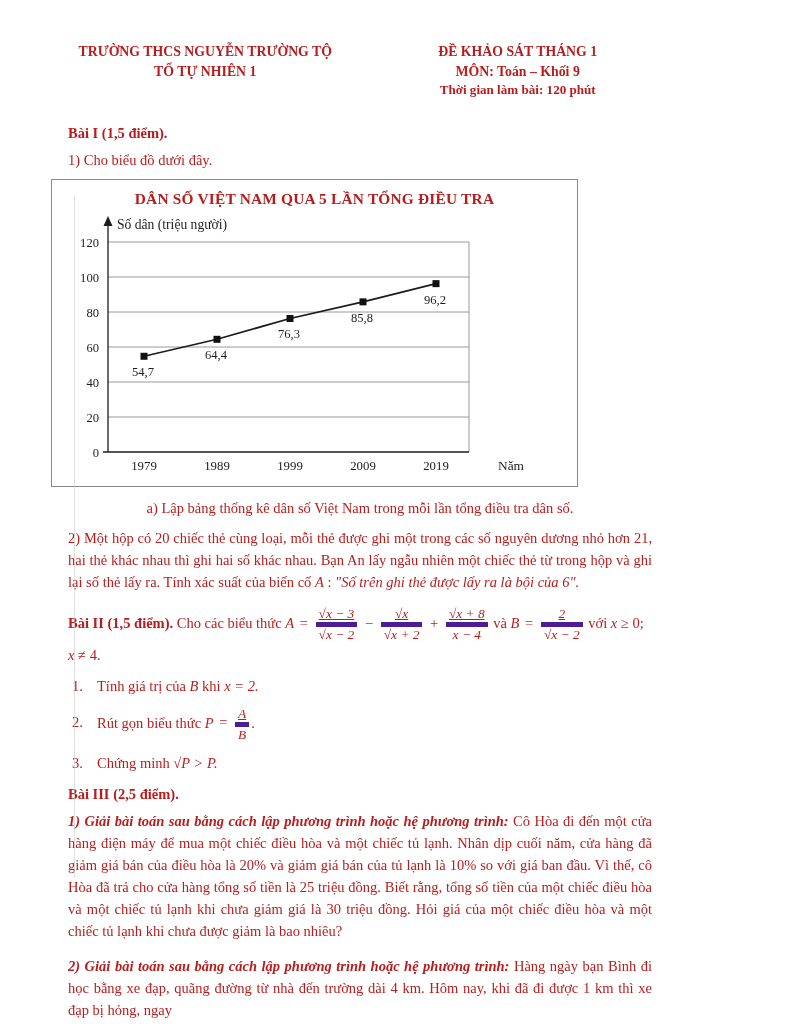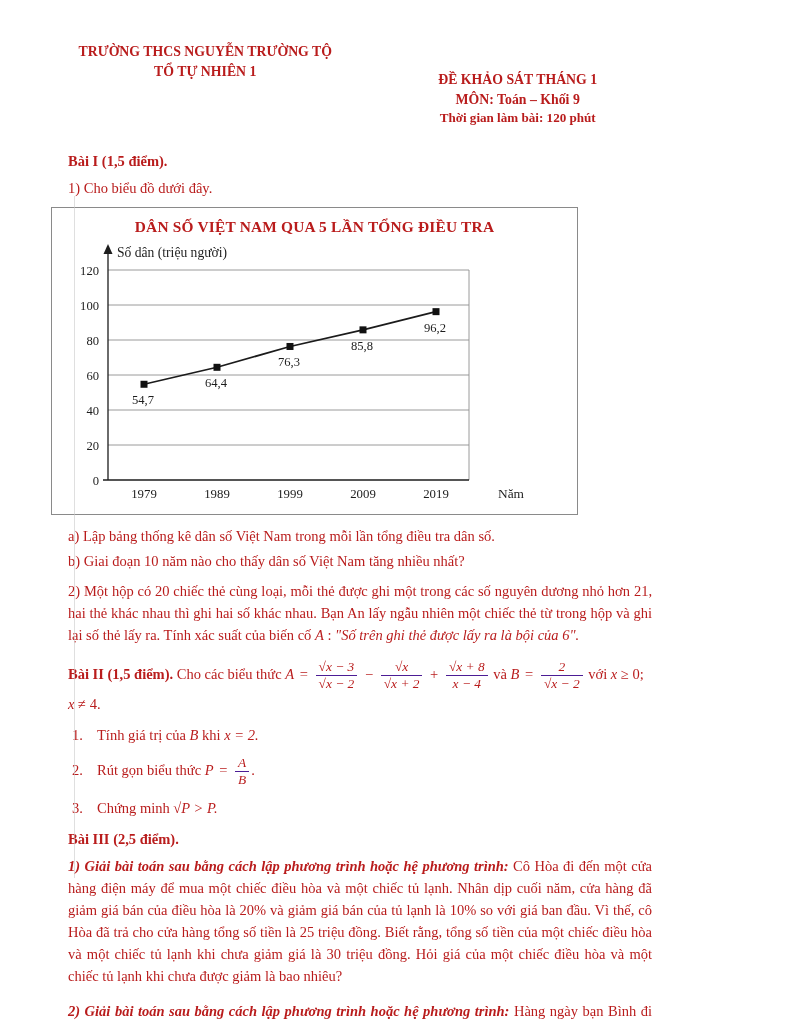--- a/index.html
+++ b/index.html
@@ -2,33 +2,33 @@
 <html><head>
 <meta charset="utf-8">
 <style>
   html,body{margin:0;padding:0;background:#ffffff;}
   .page{position:relative;width:720px;height:1024px;box-sizing:border-box;padding:42px 68px 0;
         background:#ffffff;font-family:"Liberation Serif","DejaVu Serif",serif;
         font-size:14.5px;line-height:1.52;color:#b91c1c;overflow:hidden;}
   .scan-line{position:absolute;left:74px;top:196px;width:1px;height:682px;background:#c9c9c9;opacity:.6;}
   .hdr{display:flex;justify-content:space-between;margin-bottom:22px;}
   .hdr-left{width:47%;text-align:center;}
-  .hdr-right{width:46%;text-align:center;margin-top:28px;}
+  .hdr-right{width:46%;text-align:center;}
   .hl{font-weight:700;font-size:13.8px;line-height:1.42;}
   .hl.sm{font-size:13.1px;}
   .heading{font-weight:700;margin:10px 0 5px;}
   p{margin:0 0 5px;}
   .just{text-align:justify;}
-  .q{margin:0 0 3px;}
+  .q{margin:0 0 3px;text-align:center;}
   .chart-box{margin:8px 0 10px -17px;width:527px;border:1.2px solid #8a8a8a;box-sizing:border-box;padding:7px 4px 2px;background:#fff;}
   .chart-title{text-align:center;font-weight:700;font-size:15.4px;letter-spacing:.2px;margin-bottom:2px;}
   svg text{font-family:"Liberation Serif","DejaVu Serif",serif;fill:#1d1d1d;}
   .mline{margin-top:13px;margin-bottom:2px;}
   .frac{display:inline-block;vertical-align:middle;text-align:center;font-size:13.4px;line-height:1.2;margin:0 2px;font-style:italic;}
-  .frac .num{display:block;padding:0 3px;border-bottom:1px solid #4c1d95;}
+  .frac .num{display:block;padding:0 3px;border-bottom:5px solid #4c1d95;text-decoration:underline;}
   .frac .den{display:block;padding:0 3px;}
   .op{margin:0 2px;}
   .mv{font-style:italic;}
   .li{padding-left:4px;margin:9px 0;}
   .linum{display:inline-block;width:25px;}
   .lead{font-weight:700;font-style:italic;}
 </style>
 </head>
 <body>
 
@@ -87,21 +87,20 @@
           <text x="88" y="258" text-anchor="middle" font-size="12.8">1979</text>
           <text x="161" y="258" text-anchor="middle" font-size="12.8">1989</text>
           <text x="234" y="258" text-anchor="middle" font-size="12.8">1999</text>
           <text x="307" y="258" text-anchor="middle" font-size="12.8">2009</text>
           <text x="380" y="258" text-anchor="middle" font-size="12.8">2019</text>
           <text x="455" y="258" text-anchor="middle" font-size="13.4">Năm</text>
         </svg>
     </figure>
 
     <p class="q">a)  Lập bảng thống kê dân số Việt Nam trong mỗi lần tổng điều tra dân số.</p>
-    <p class="q">b)  Giai đoạn 10 năm nào cho thấy dân số Việt Nam tăng nhiều nhất?</p>
 
     <p class="just" style="margin-top:8px;">
       <span>2) Một hộp có 20 chiếc thẻ cùng loại, mỗi thẻ được ghi một trong các số nguyên dương nhỏ hơn 21, hai thẻ khác nhau thì ghi hai số khác nhau. Bạn An lấy ngẫu nhiên một chiếc thẻ từ trong hộp và ghi lại số thẻ lấy ra. Tính xác suất của biến cố </span><span class="mv">A</span><span> : </span><i>"Số trên ghi thẻ được lấy ra là bội của 6".</i>
     </p>
 
     <p class="mline">
       <b>Bài II (1,5 điểm).</b><span> Cho các biểu thức </span><span class="mv">A</span>
       <span class="op">=</span>
       <span class="frac"><span class="num">√x − 3</span><span class="den">√x − 2</span></span>
       <span class="op">−</span>

